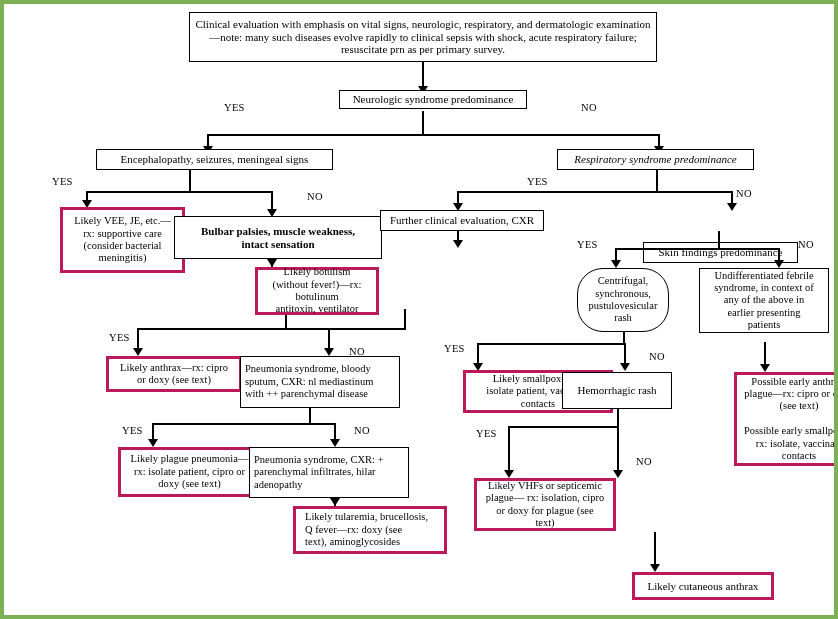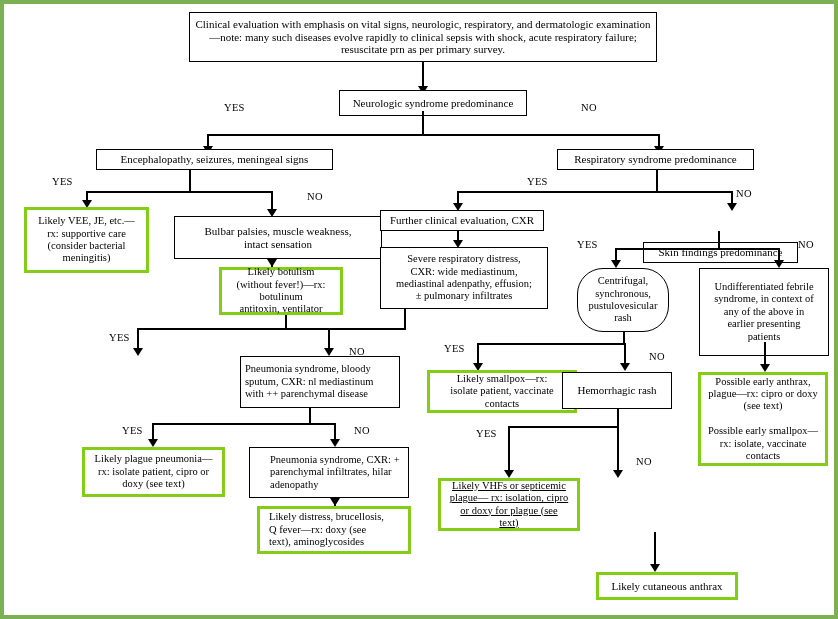--- a/index.html
+++ b/index.html
@@ -25,21 +25,21 @@
     background:#fff;
     border:1px solid #000;
     display:flex;
     align-items:center;
     justify-content:center;
     text-align:center;
     color:#000;
     line-height:1.18;
     padding:2px 4px;
   }
-  .box.thick{ border:3px solid #84cc16; }
+  .box.thick{ border:3px solid #be185d;margin-left:36px; }
   .box .txt{ display:block; width:100%; white-space:pre-line; }
   .f11{ font-size:11px; }
   .f105{ font-size:10.5px; }
   .left-align .txt{ text-align:left; }
 
   
   .ln{ position:absolute; background:#000; }
   .vl{ width:1.6px; }
   .hl{ height:1.6px; }
   .arrow{
@@ -64,21 +64,21 @@
 <div id="page">
   <div id="canvas">
 
     <div class="box f11" style="left:185px;top:8px;width:468px;height:50px;">
       <span class="txt">Clinical evaluation with emphasis on vital signs, neurologic, respiratory, and dermatologic examination—note: many such diseases evolve rapidly to clinical sepsis with shock, acute respiratory failure; resuscitate prn as per primary survey.</span>
     </div>
 
     <div class="ln vl" style="left:418px;top:58px;height:26px;"></div>
     <div class="arrow" style="left:414px;top:82px;"></div>
 
-    <div class="box f11" style="left:335px;top:86px;width:188px;height:26px;">
+    <div class="box f11" style="left:335px;top:86px;width:188px;height:19px;">
       <span class="txt">Neurologic syndrome predominance</span>
     </div>
 
     <div class="ln vl" style="left:418px;top:107px;height:24px;"></div>
     <div class="ln hl" style="left:203px;top:130px;width:452px;"></div>
     <div class="ln vl" style="left:203px;top:130px;height:14px;"></div>
     <div class="arrow" style="left:199px;top:142px;"></div>
     <div class="ln vl" style="left:654px;top:130px;height:14px;"></div>
     <div class="arrow" style="left:650px;top:142px;"></div>
     <div class="lbl" style="left:220px;top:98px;">YES</div>
@@ -96,21 +96,21 @@
     <div class="lbl" style="left:48px;top:172px;">YES</div>
     <div class="lbl" style="left:303px;top:187px;">NO</div>
 
     <div class="box thick f105" style="left:20px;top:203px;width:125px;height:66px;">
       <span class="txt">Likely VEE, JE, etc.—
 rx: supportive care
 (consider bacterial
 meningitis)</span>
     </div>
 
-    <div class="box f11" style="left:170px;top:212px;width:208px;height:43px;">
+    <div class="box f11" style="left:170px;top:212px;width:208px;height:43px;font-weight:bold;">
       <span class="txt">Bulbar palsies, muscle weakness,
 intact sensation</span>
     </div>
     <div class="ln vl" style="left:267px;top:255px;height:13px;"></div>
     <div class="arrow" style="left:263px;top:255px;"></div>
 
     <div class="box thick f105" style="left:215px;top:263px;width:124px;height:48px;">
       <span class="txt">Likely botulism
 (without fever!)—rx: botulinum
 antitoxin, ventilator</span>
@@ -118,20 +118,24 @@
 
     <div class="ln vl" style="left:281px;top:311px;height:14px;"></div>
     <div class="ln hl" style="left:133px;top:324px;width:192px;"></div>
     <div class="ln vl" style="left:133px;top:324px;height:22px;"></div>
     <div class="arrow" style="left:129px;top:344px;"></div>
     <div class="ln vl" style="left:324px;top:324px;height:22px;"></div>
     <div class="arrow" style="left:320px;top:344px;"></div>
     <div class="lbl" style="left:105px;top:328px;">YES</div>
     <div class="lbl" style="left:345px;top:342px;">NO</div>
 
+    <div class="box thick f105" style="left:66px;top:352px;width:136px;height:36px;">
+      <span class="txt">Likely anthrax—rx: cipro
+or doxy (see text)</span>
+    </div>
 
     <div class="box f105 left-align" style="left:236px;top:352px;width:160px;height:52px;padding-left:4px;">
       <span class="txt">Pneumonia syndrome, bloody
 sputum, CXR: nl mediastinum
 with ++ parenchymal disease</span>
     </div>
 
     <div class="ln vl" style="left:305px;top:404px;height:16px;"></div>
     <div class="ln hl" style="left:148px;top:419px;width:183px;"></div>
     <div class="ln vl" style="left:148px;top:419px;height:18px;"></div>
@@ -140,58 +144,52 @@
     <div class="arrow" style="left:326px;top:435px;"></div>
     <div class="lbl" style="left:118px;top:421px;">YES</div>
     <div class="lbl" style="left:350px;top:421px;">NO</div>
 
     <div class="box thick f105" style="left:78px;top:443px;width:143px;height:50px;">
       <span class="txt">Likely plague pneumonia—
 rx: isolate patient, cipro or
 doxy (see text)</span>
     </div>
 
-    <div class="box f105 left-align" style="left:245px;top:443px;width:160px;height:51px;padding-left:20px;">
+    <div class="box f105 left-align" style="left:245px;top:443px;width:160px;height:51px;padding-left:4px;">
       <span class="txt">Pneumonia syndrome, CXR: +
 parenchymal infiltrates, hilar
 adenopathy</span>
     </div>
     <div class="ln vl" style="left:330px;top:494px;height:12px;"></div>
     <div class="arrow" style="left:326px;top:494px;"></div>
 
     <div class="box thick f105 left-align" style="left:253px;top:502px;width:154px;height:48px;padding-left:9px;">
-      <span class="txt">Likely distress, brucellosis,
+      <span class="txt">Likely tularemia, brucellosis,
 Q fever—rx: doxy  (see
 text), aminoglycosides</span>
     </div>
 
-    <div class="box f11" style="left:553px;top:145px;width:197px;height:21px;">
+    <div class="box f11" style="left:553px;top:145px;width:197px;height:21px;font-style:italic;">
       <span class="txt">Respiratory syndrome predominance</span>
     </div>
     <div class="ln vl" style="left:652px;top:166px;height:22px;"></div>
     <div class="ln hl" style="left:453px;top:187px;width:275px;"></div>
     <div class="ln vl" style="left:453px;top:187px;height:14px;"></div>
     <div class="arrow" style="left:449px;top:199px;"></div>
     <div class="ln vl" style="left:727px;top:187px;height:14px;"></div>
     <div class="arrow" style="left:723px;top:199px;"></div>
     <div class="lbl" style="left:523px;top:172px;">YES</div>
     <div class="lbl" style="left:732px;top:184px;">NO</div>
 
     <div class="box f11" style="left:376px;top:206px;width:164px;height:21px;">
       <span class="txt">Further clinical evaluation, CXR</span>
     </div>
     <div class="ln vl" style="left:453px;top:227px;height:14px;"></div>
     <div class="arrow" style="left:449px;top:236px;"></div>
 
-    <div class="box f105" style="left:376px;top:243px;width:168px;height:62px;">
-      <span class="txt">Severe respiratory distress,
-CXR: wide mediastinum,
-mediastinal adenpathy, effusion;
-± pulmonary infiltrates</span>
-    </div>
     <div class="ln vl" style="left:400px;top:305px;height:20px;"></div>
     <div class="ln hl" style="left:281px;top:324px;width:121px;"></div>
 
     <div class="box f11" style="left:639px;top:206px;width:155px;height:21px;margin-top:32px;">
       <span class="txt">Skin findings predominance</span>
     </div>
     <div class="ln vl" style="left:714px;top:227px;height:18px;"></div>
     <div class="ln hl" style="left:611px;top:244px;width:164px;"></div>
     <div class="ln vl" style="left:611px;top:244px;height:16px;"></div>
     <div class="arrow" style="left:607px;top:256px;"></div>
@@ -200,21 +198,21 @@
     <div class="lbl" style="left:573px;top:235px;">YES</div>
     <div class="lbl" style="left:794px;top:235px;">NO</div>
 
     <div class="box f105" style="left:573px;top:264px;width:92px;height:64px;border-radius:26px;">
       <span class="txt">Centrifugal,
 synchronous,
 pustulovesicular
 rash</span>
     </div>
 
-    <div class="box f105" style="left:695px;top:264px;width:130px;height:88px;">
+    <div class="box f105" style="left:695px;top:264px;width:130px;height:65px;">
       <span class="txt">Undifferentiated febrile
 syndrome, in context of
 any of the above in
 earlier presenting
 patients</span>
     </div>
     <div class="ln vl" style="left:760px;top:338px;height:28px;"></div>
     <div class="arrow" style="left:756px;top:360px;"></div>
 
     <div class="box thick f105" style="left:694px;top:368px;width:130px;height:94px;">
@@ -248,21 +246,21 @@
 
     <div class="ln vl" style="left:613px;top:405px;height:18px;"></div>
     <div class="ln hl" style="left:504px;top:422px;width:111px;"></div>
     <div class="ln vl" style="left:504px;top:422px;height:46px;"></div>
     <div class="arrow" style="left:500px;top:466px;"></div>
     <div class="ln vl" style="left:613px;top:422px;height:46px;"></div>
     <div class="arrow" style="left:609px;top:466px;"></div>
     <div class="lbl" style="left:472px;top:424px;">YES</div>
     <div class="lbl" style="left:632px;top:452px;">NO</div>
 
-    <div class="box thick f105" style="left:434px;top:474px;width:142px;height:53px;text-decoration:underline;">
+    <div class="box thick f105" style="left:434px;top:474px;width:142px;height:53px;">
       <span class="txt">Likely VHFs or septicemic
 plague— rx: isolation, cipro
 or doxy for plague (see
 text)</span>
     </div>
 
     <div class="ln vl" style="left:650px;top:528px;height:38px;"></div>
     <div class="arrow" style="left:646px;top:560px;"></div>
 
     <div class="box thick f11" style="left:592px;top:568px;width:142px;height:28px;">

